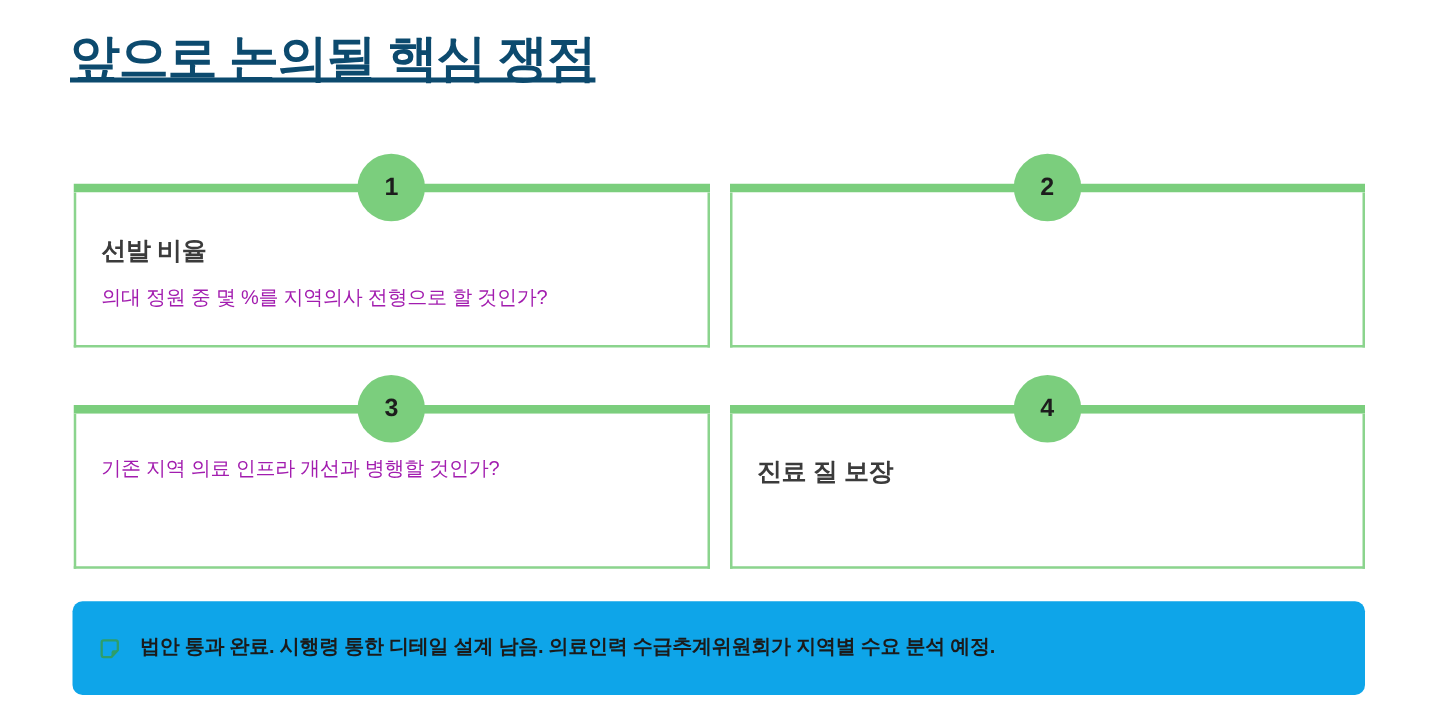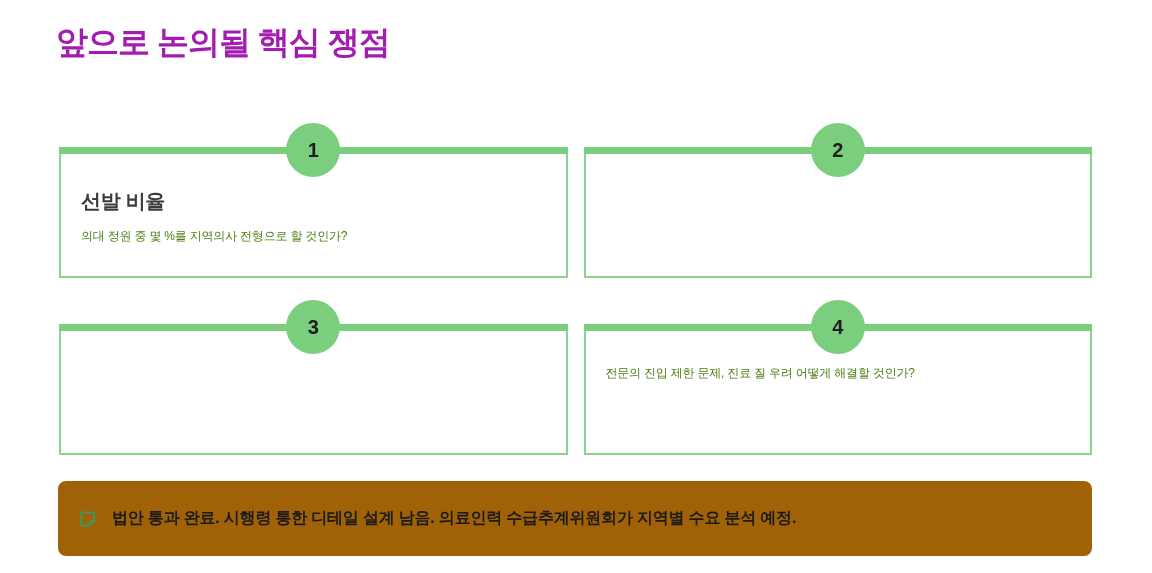--- a/index.html
+++ b/index.html
@@ -13,25 +13,26 @@
   .slide {
     position: relative;
     width: 1152px;
     height: 573px;
     background: #ffffff;
   }
   .page-title {
     position: absolute;
     left: 56px;
     top: 22px;
-    font-size: 32px;
+    font-size: 40px;
     font-weight: 800;
-    color: #a21caf;
+    color: #0c4a6e;
     letter-spacing: -1px;
     line-height: 1.25;
+    text-decoration: underline;
   }
   .cards-grid {
     position: absolute;
     left: 59px;
     top: 123px;
     width: 1033px;
     display: grid;
     grid-template-columns: 1fr 1fr;
     column-gap: 16px;
     row-gap: 22px;
@@ -53,23 +54,23 @@
   }
   .card-title {
     font-size: 20px;
     font-weight: 700;
     color: #3B3B3B;
     line-height: 1.3;
     margin-bottom: 14px;
     letter-spacing: -0.3px;
   }
   .card-desc {
-    font-size: 12px;
+    font-size: 16px;
     font-weight: 400;
-    color: #4d7c0f;
+    color: #a21caf;
     line-height: 1.4;
     letter-spacing: -0.2px;
   }
   .card-badge {
     position: absolute;
     top: 0;
     left: 50%;
     transform: translateX(-50%);
     width: 54px;
     height: 54px;
@@ -82,21 +83,21 @@
     font-weight: 700;
     color: #1D1D1D;
     z-index: 2;
   }
   .summary-note {
     position: absolute;
     left: 58px;
     top: 481px;
     width: 1034px;
     height: 75px;
-    background: #a16207;
+    background: #0ea5e9;
     border-radius: 8px;
     display: flex;
     align-items: center;
     padding: 0 24px 0 20px;
   }
   .note-icon {
     width: 20px;
     height: 20px;
     flex: 0 0 auto;
     margin-right: 14px;
@@ -138,30 +139,31 @@
       <div class="card-body">
       </div>
     </div>
 
     <div class="card">
       <div class="card-badge">
         <span>3</span>
       </div>
       <div class="card-topbar"></div>
       <div class="card-body">
+        <div class="card-desc">기존 지역 의료 인프라 개선과 병행할 것인가?</div>
       </div>
     </div>
 
     <div class="card">
       <div class="card-badge">
         <span>4</span>
       </div>
       <div class="card-topbar"></div>
       <div class="card-body">
-        <div class="card-desc">전문의 진입 제한 문제, 진료 질 우려 어떻게 해결할 것인가?</div>
+        <div class="card-title">진료 질 보장</div>
       </div>
     </div>
 
   </div>
 
   <div class="summary-note">
     <svg class="note-icon" viewBox="0 0 24 24" xmlns="http://www.w3.org/2000/svg">
       <path d="M19.5 13.5 V6 a2 2 0 0 0 -2 -2 H6 a2 2 0 0 0 -2 2 v12 a2 2 0 0 0 2 2 h7.5 z" fill="none" stroke="#2E9E6A" stroke-width="2.2" stroke-linejoin="round"></path>
       <path d="M13.5 20 v-4.5 a2 2 0 0 1 2 -2 h4.5 z" fill="#2E9E6A" stroke="none"></path>
     </svg>

